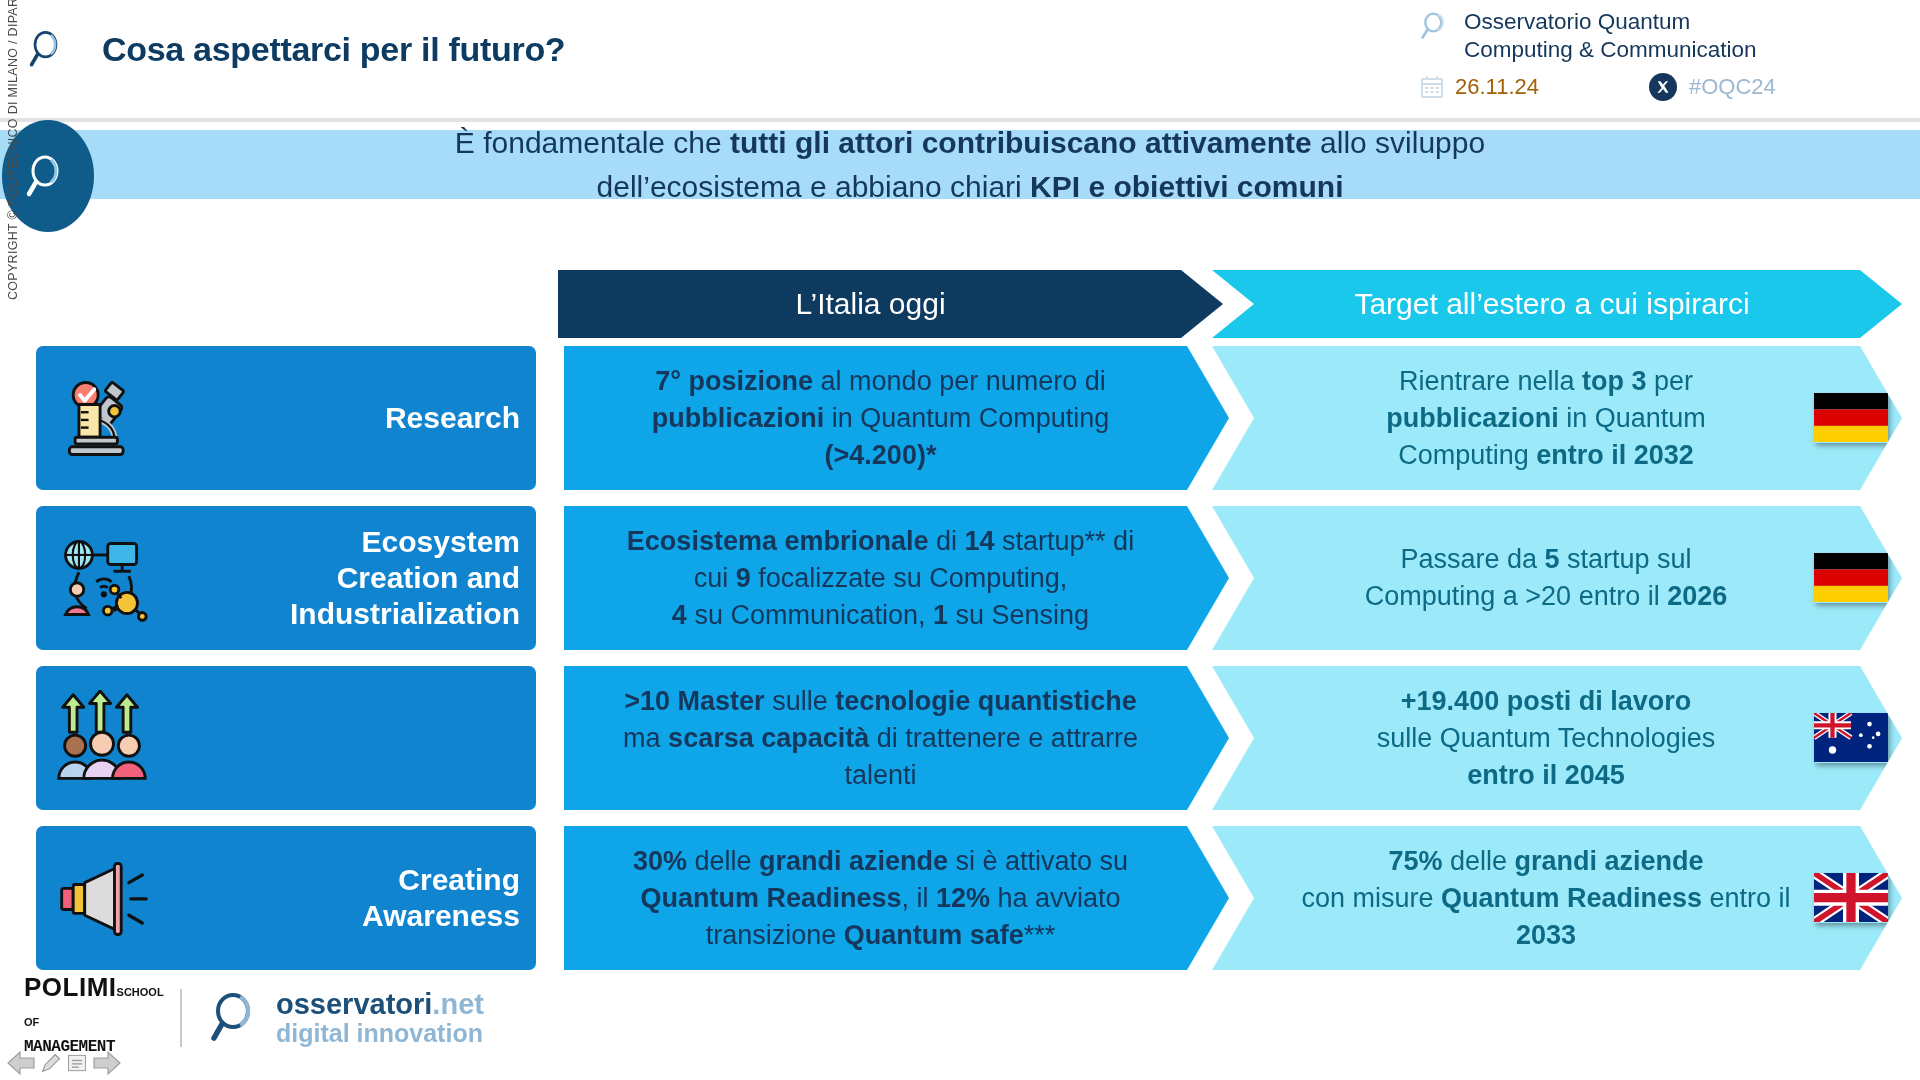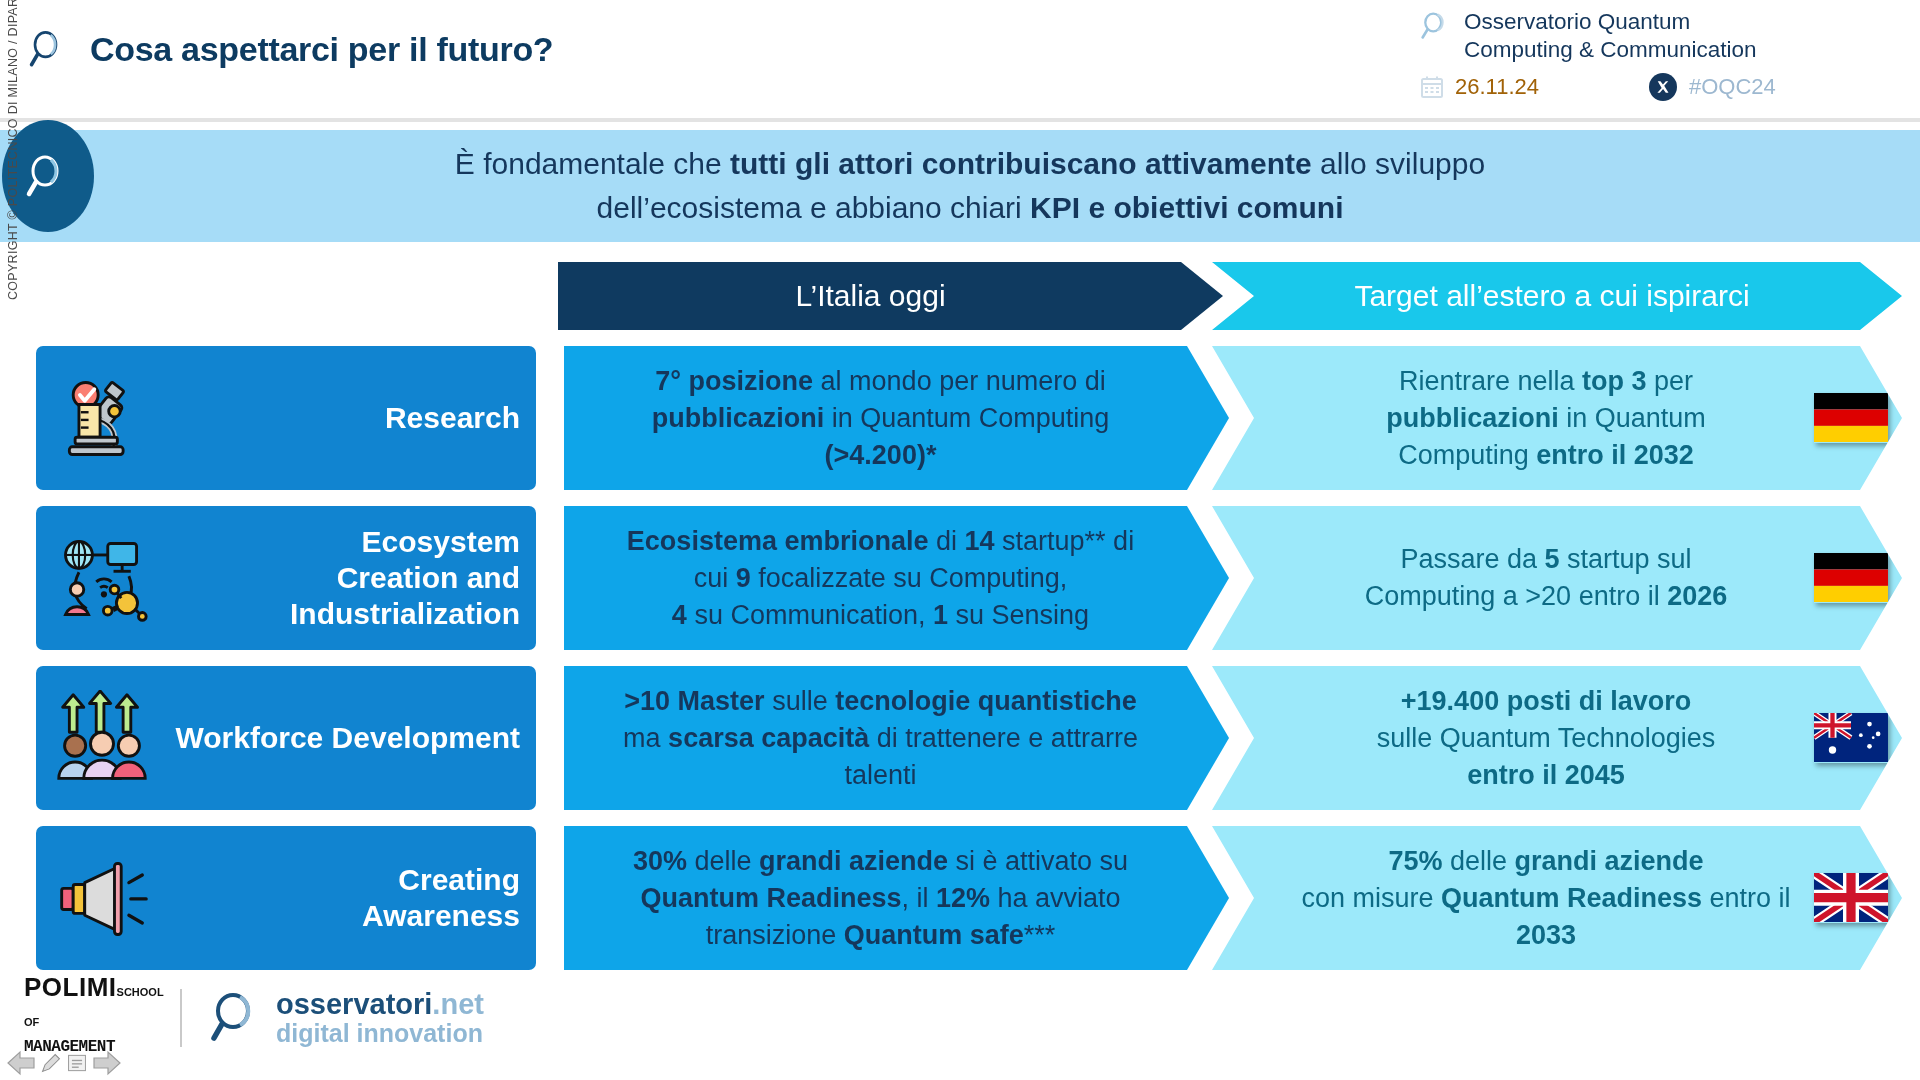--- a/index.html
+++ b/index.html
@@ -7,44 +7,44 @@
     width: 1920px; height: 1080px;
     font-family: "Liberation Sans", sans-serif;
     background: #ffffff;
     overflow: hidden;
   }
   .slide { position: relative; width: 1920px; height: 1080px; background:#fff; }
 
   
   .header { position:absolute; left:0; top:0; width:1920px; height:118px; background:#fff; }
   .header-rule { position:absolute; left:0; top:118px; width:1920px; height:4px; background:#e3e3e3; }
-  .title-wrap { position:absolute; left:28px; top:28px; display:flex; align-items:center; gap:20px; }
+  .title-wrap { position:absolute; left:28px; top:28px; display:flex; align-items:center; gap:32px; }
   .title-icon { width:42px; height:42px; flex:none; }
   .slide-title { font-size:34px; font-weight:bold; color:#0d3b61; letter-spacing:-0.3px; white-space:nowrap; }
 
   .brand { position:absolute; right:30px; top:8px; width:470px; }
   .brand-row1 { display:flex; align-items:flex-start; gap:14px; }
   .brand-logo { width:30px; height:30px; flex:none; margin-top:3px; }
   .brand-name { font-size:22.5px; line-height:28px; color:#15375c; white-space:nowrap; }
   .brand-row2 { display:flex; align-items:center; margin-top:9px; padding-left:0px; }
   .cal-icon { width:24px; height:24px; flex:none; margin-right:11px; }
   .brand-date { font-size:22px; color:#a16207; white-space:nowrap; }
   .x-badge { width:28px; height:28px; border-radius:50%; background:#15375c; display:flex; align-items:center; justify-content:center; flex:none; margin-left:110px; }
   .x-badge svg { width:14px; height:14px; }
   .brand-hash { font-size:22px; color:#9db8d0; margin-left:12px; white-space:nowrap; }
 
   
-  .banner { position:absolute; left:0; top:130px; width:1920px; height:112px; background:#a6dcf7; display:flex; align-items:center; }
+  .banner { position:absolute; left:0; top:130px; width:1920px; height:69px; background:#a6dcf7; display:flex; align-items:center; }
   .banner-badge { position:absolute; left:2px; top:-10px; width:92px; height:112px; border-radius:50%; background:#0f5b8a; display:flex; align-items:center; justify-content:center; }
   .banner-badge svg { width:48px; height:48px; }
   .banner-text { width:1920px; text-align:center; font-size:30px; line-height:44px; color:#15375c; padding-left:20px; }
   .banner-text b { font-weight:bold; }
 
   
-  .colhead { position:absolute; top:262px; height:68px; display:flex; align-items:center; justify-content:center;
+  .colhead { position:absolute; top:270px; height:68px; display:flex; align-items:center; justify-content:center;
              font-size:30px; color:#ffffff; }
   .colhead-left {
     left:558px; width:665px; background:#0f3a60;
     clip-path: polygon(0 0, calc(100% - 42px) 0, 100% 50%, calc(100% - 42px) 100%, 0 100%);
     padding-right:40px;
   }
   .colhead-right {
     left:1212px; width:690px; background:#19c8eb;
     clip-path: polygon(0 0, calc(100% - 42px) 0, 100% 50%, calc(100% - 42px) 100%, 0 100%, 42px 50%);
     padding-right:40px; padding-left:30px;
@@ -274,21 +274,20 @@
         <path d="M44 44 V14 l-7 0 l11 -13 l11 13 l-7 0 v30 z" fill="#bdec8f"></path>
         <path d="M72 44 V18 l-7 0 l11 -13 l11 13 l-7 0 v26 z" fill="#bdec8f"></path>
       </g>
       <circle cx="22" cy="58" r="11" fill="#a9714f" stroke="#111" stroke-width="3"></circle>
       <path d="M5 92 a17 17 0 0 1 34 0 z" fill="#b8d3ef" stroke="#111" stroke-width="3"></path>
       <circle cx="50" cy="56" r="12" fill="#f6cdb2" stroke="#111" stroke-width="3"></circle>
       <path d="M31 92 a19 19 0 0 1 38 0 z" fill="#e7d2f2" stroke="#111" stroke-width="3"></path>
       <circle cx="78" cy="58" r="11" fill="#f6cdb2" stroke="#111" stroke-width="3"></circle>
       <path d="M61 92 a17 17 0 0 1 34 0 z" fill="#f2617b" stroke="#111" stroke-width="3"></path>
     </svg></span>
-      <span class="pill-label">Workforce Development</span>
     </div>
     <div class="cell-left">
       <div class="txt"><b>&gt;10 Master</b> sulle <b>tecnologie quantistiche</b><br>ma <b>scarsa capacità</b> di trattenere e attrarre<br>talenti</div>
     </div>
     <div class="cell-right">
       <div class="txt"><b>+19.400 posti di lavoro</b><br>sulle Quantum Technologies<br><b>entro il 2045</b></div>
       <span class="flag"><svg viewBox="0 0 60 40" preserveAspectRatio="none">
       <rect width="60" height="40" fill="#00247d"></rect>
       <g>
                 <rect x="0" y="0" width="30" height="20" fill="#00247d"></rect>

